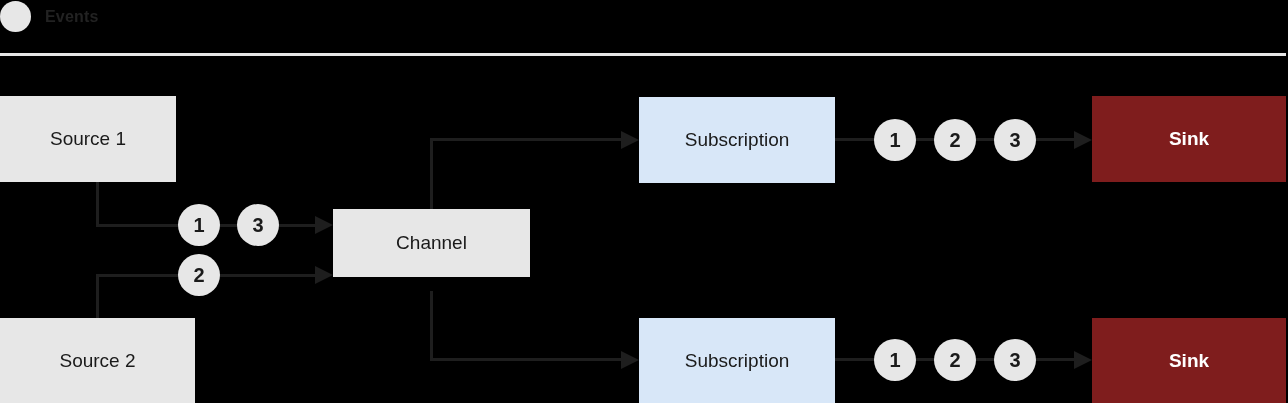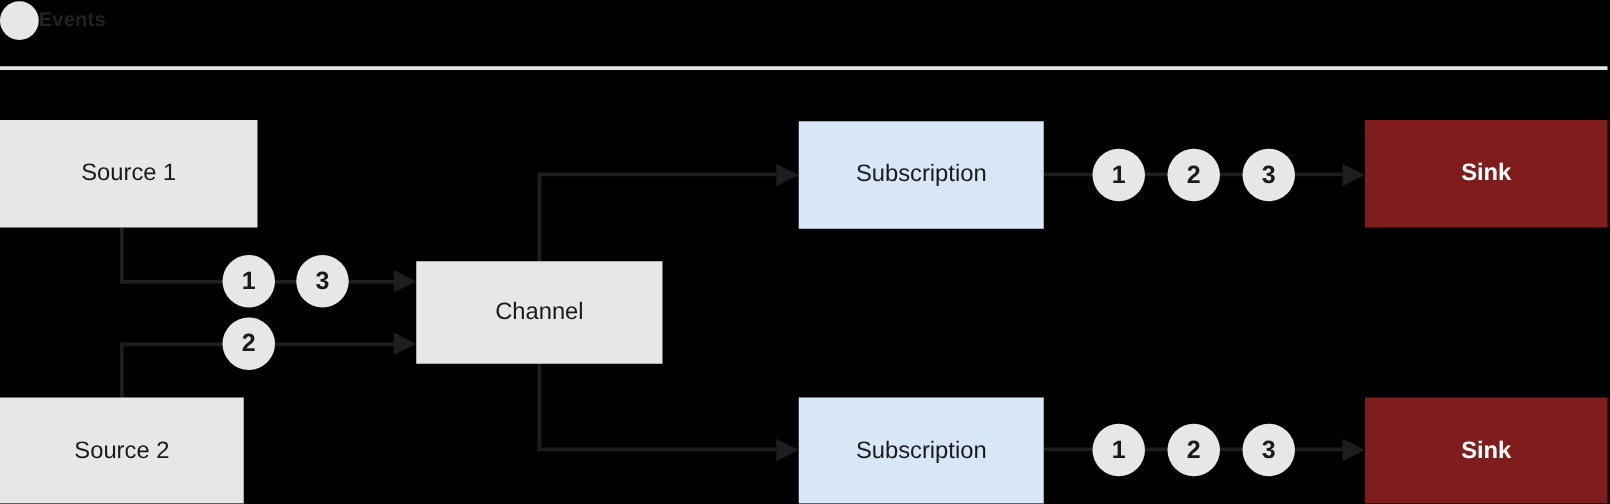--- a/index.html
+++ b/index.html
@@ -16,41 +16,41 @@
     overflow: hidden;
   }
 
   
   .legend { position: absolute; left: 0; top: 1px; display: flex; align-items: center; }
   .legend-circle {
     width: 31px; height: 31px; border-radius: 50%;
     background: #e7e7e7; flex: 0 0 auto;
   }
   .legend-label {
-    font-size: 16px; font-weight: 700;
+    margin-left: 14px; font-size: 16px; font-weight: 700;
     color: #222222; letter-spacing: 0.2px;
   }
 
   .divider {
     position: absolute; left: 0; top: 53px; width: 1286px; height: 3px;
     background: #e6e6e6;
   }
 
   
   .node {
     position: absolute; display: flex; align-items: center; justify-content: center;
     font-size: 19px; font-weight: 500; color: #1a1a1a;
   }
   .node-gray  { background: #e7e7e7; }
   .node-light { background: #d8e7f8; align-items: center; }
   .node-blue  { background: #7f1d1d; color: #ffffff; font-weight: 600; }
 
-  #source1   { left: 0;      top: 96px;  width: 206px; height: 86px; }
+  #source1   { left: 0;      top: 96px;  width: 176px; height: 86px; }
   #source2   { left: 0;      top: 318px; width: 195px; height: 85px; }
-  #channel   { left: 333px;  top: 209px; width: 197px; height: 82px; }
+  #channel   { left: 333px;  top: 209px; width: 197px; height: 68px; }
   #sub-top   { left: 639px;  top: 97px;  width: 196px; height: 86px; }
   #sub-bot   { left: 639px;  top: 318px; width: 196px; height: 85px; }
   #sink-top  { left: 1092px; top: 96px;  width: 194px; height: 86px; }
   #sink-bot  { left: 1092px; top: 318px; width: 194px; height: 85px; }
 
   
   .line { position: absolute; background: #1e1e1e; }
   .arrow {
     position: absolute; width: 0; height: 0;
     border-top: 9px solid transparent;

